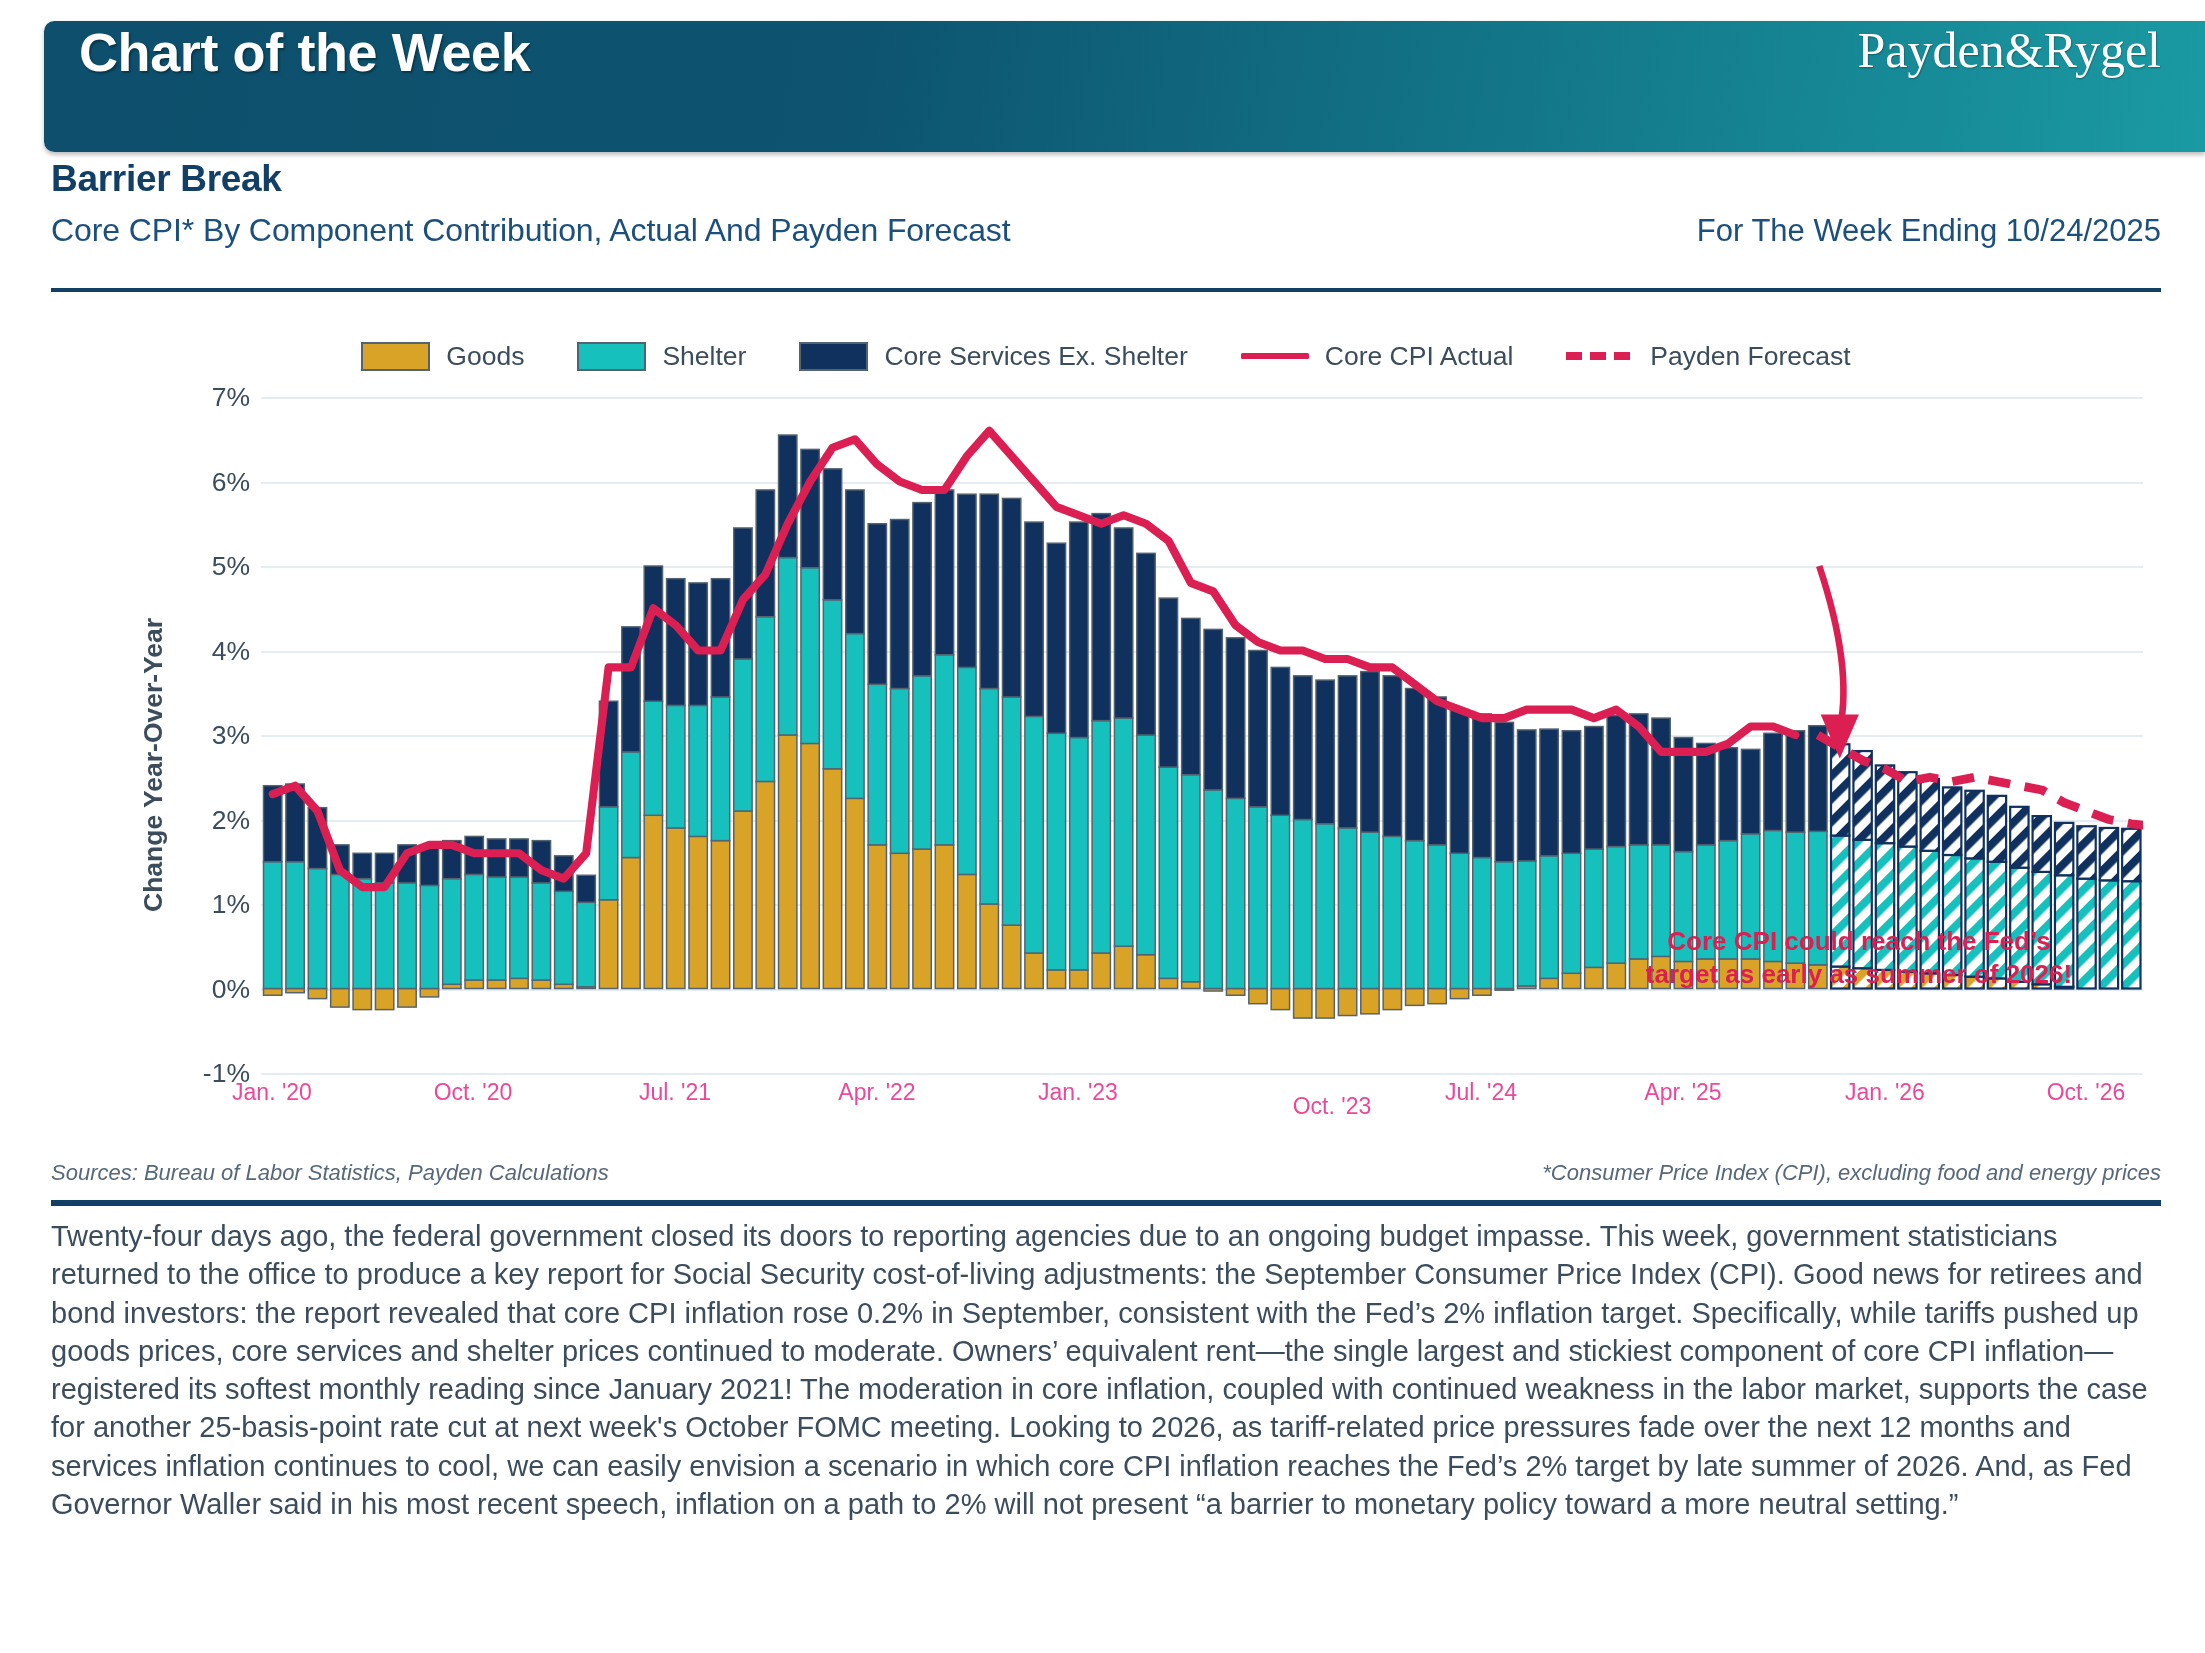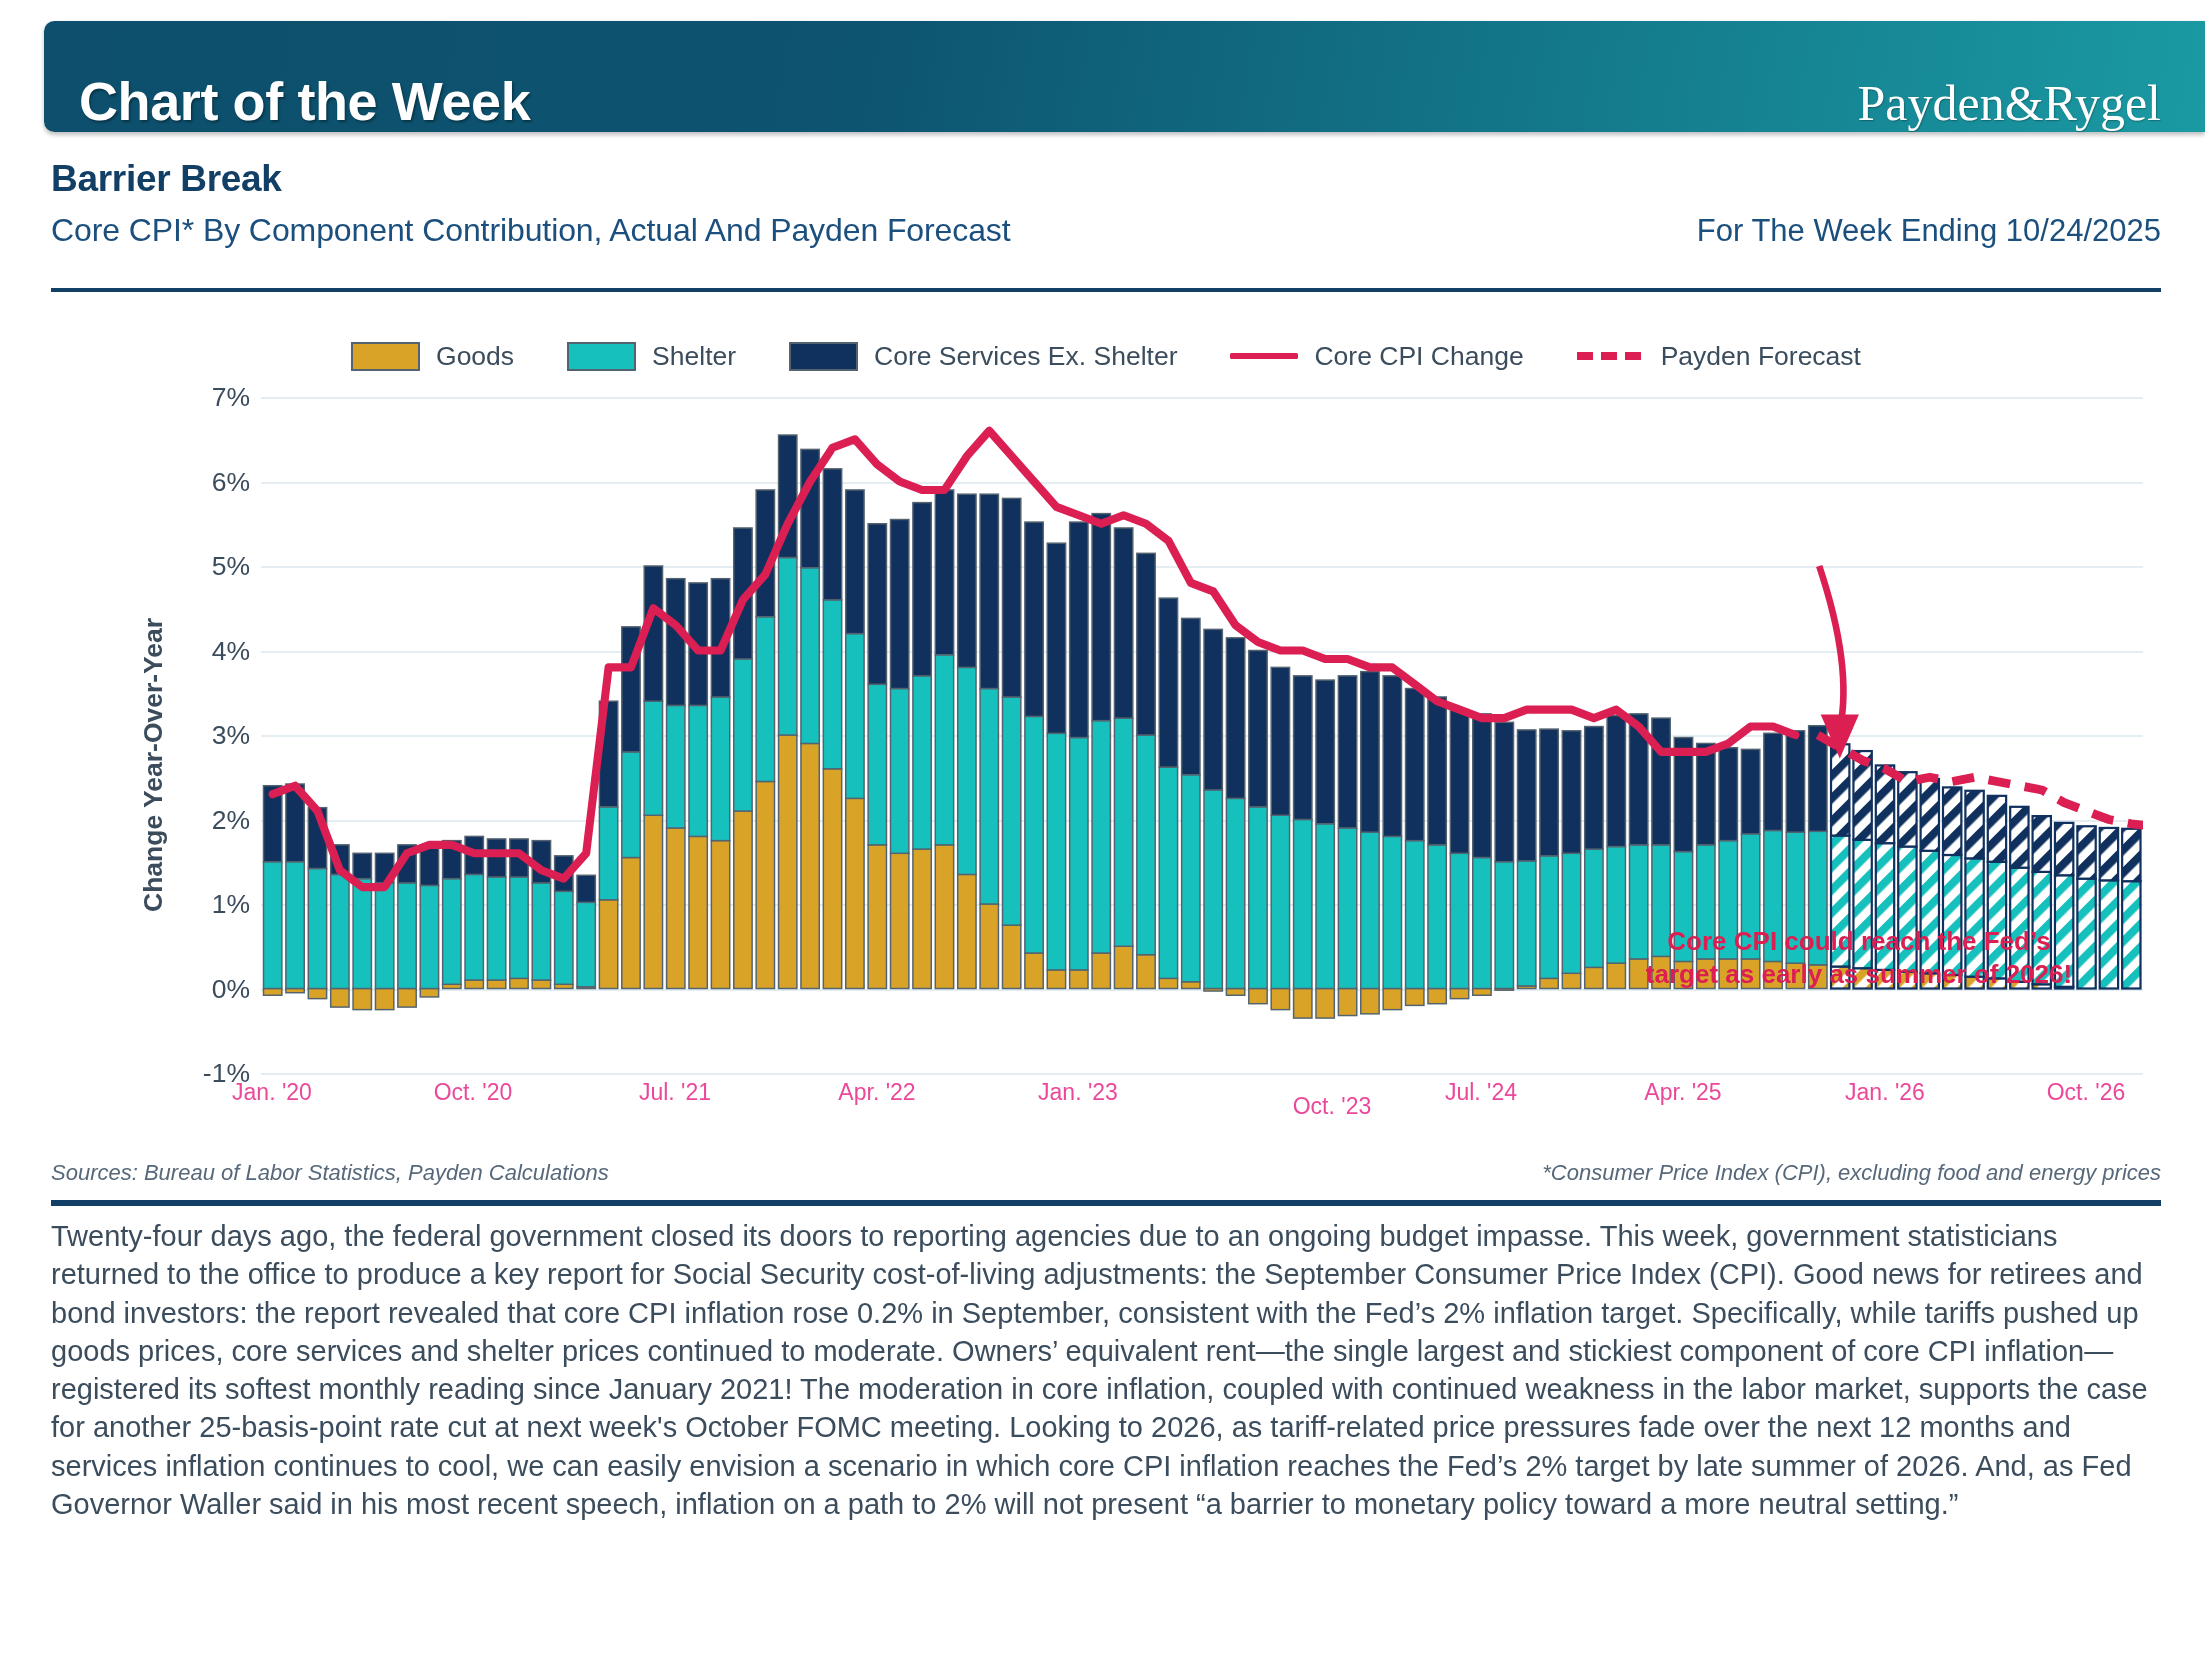--- a/index.html
+++ b/index.html
@@ -7,24 +7,24 @@
     width:2205px;height:1654px;
     background:#ffffff;
     font-family:"Liberation Sans",sans-serif;
     color:#2e4356;
     overflow:hidden;
   }
   .page{position:relative;width:2205px;height:1654px;}
 
   
   .banner{
-    position:absolute;left:44px;top:20.6px;width:2161px;height:111px;
+    position:absolute;left:44px;top:20.6px;width:2161px;height:131px;
     background:linear-gradient(100deg,#0d4f6c 0%,#0d5470 38%,#147b8c 72%,#1a9aa3 100%);
     border-radius:10.3px 0 0 10.3px;
-    display:flex;align-items:flex-end;justify-content:space-between;
+    display:flex;align-items:flex-start;justify-content:space-between;
     box-shadow:0 2.2px 4.4px rgba(0,0,0,.25);
   }
   .banner-title{
     font-size:54px;font-weight:bold;color:#ffffff;
     margin-left:35px;letter-spacing:-0.4px;
     text-shadow:1.5px 1.5px 2.2px rgba(0,0,0,.35);
   }
   .logo{
     font-family:"Liberation Serif",serif;
     font-size:50px;color:#ffffff;margin-right:44px;letter-spacing:0px;
@@ -120,21 +120,21 @@
       <div class="leg-item">
         <div class="swatch" style="background: rgb(22, 192, 189);"></div>
         <div class="leg-label">Shelter</div>
       </div>
       <div class="leg-item">
         <div class="swatch" style="background: rgb(16, 48, 94);"></div>
         <div class="leg-label">Core Services Ex. Shelter</div>
       </div>
       <div class="leg-item">
         <div class="line-swatch"></div>
-        <div class="leg-label">Core CPI Change</div>
+        <div class="leg-label">Core CPI Actual</div>
       </div>
       <div class="leg-item">
         <div class="dash-swatch"></div>
         <div class="leg-label">Payden Forecast</div>
       </div>
     </div>
 
   <div class="plot-wrap">
     <div class="ylabel">Change Year-Over-Year</div>
     <div class="ytick-holder" id="yticks">

